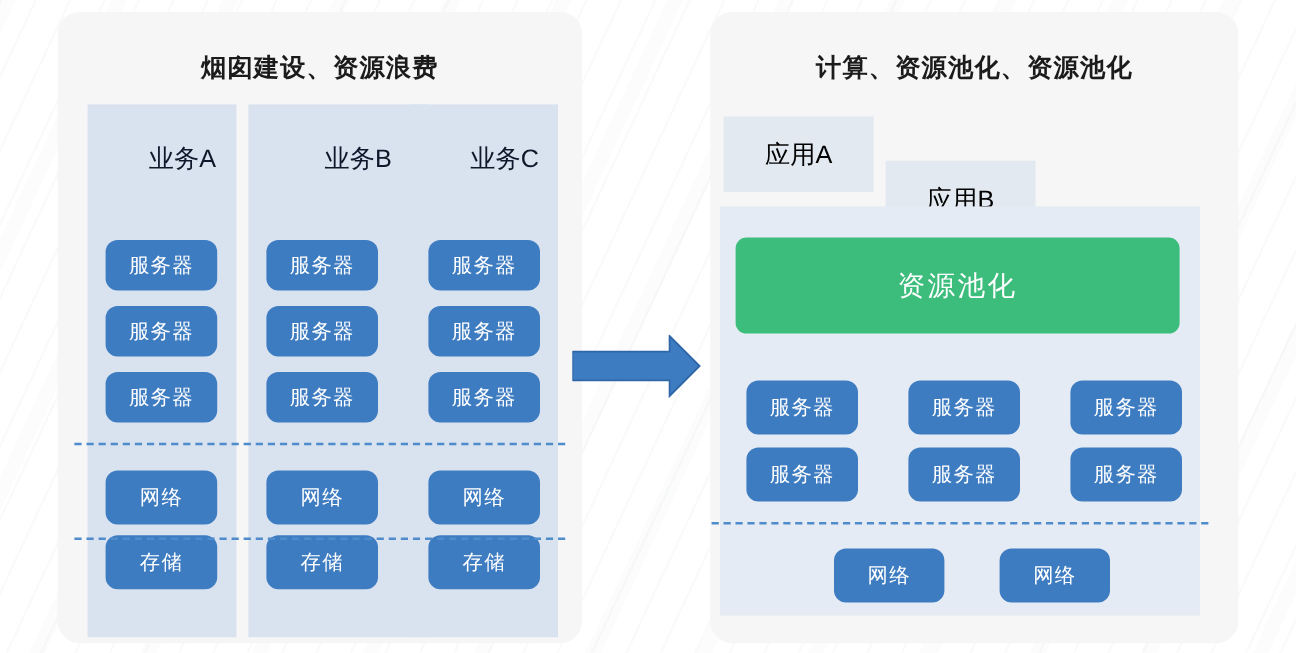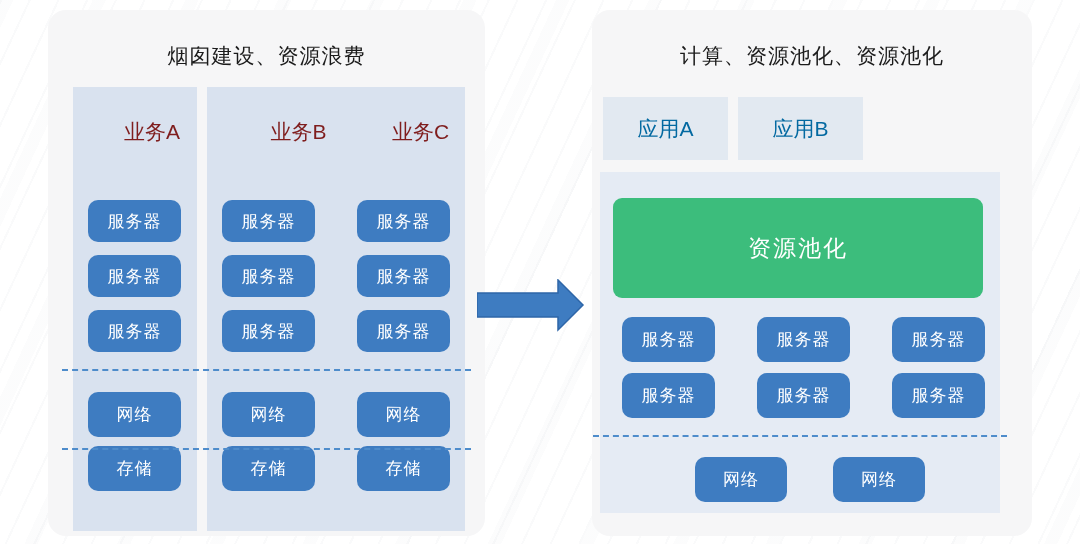--- a/index.html
+++ b/index.html
@@ -14,34 +14,34 @@
   }
   .card{
     position:absolute; top:10px; height:526px;
     background:#f6f6f7; border-radius:18px;
   }
   .card-left{ left:48px; width:437px; }
   .card-right{ left:592px; width:440px; }
   .card-title{
     position:absolute; top:32px; left:0; right:0;
     text-align:center; font-size:21px; color:#1b1b1b;
-    letter-spacing:1px; font-weight:400;
+    letter-spacing:1px; font-weight:700;
   }
   
   .biz-col{
     position:absolute; top:77px; height:444px;
     background:#d9e2ef;
   }
   .col-a{ left:25px;  width:124px; }
   .col-b{ left:159px; width:149px; }
   .col-c{ left:294px; width:123px; }
   .col-label{
     position:absolute; top:0; left:0; right:0; height:90px;
     display:flex; align-items:center; justify-content:center;
-    font-size:21px; color:#7f1d1d; font-weight:500;padding-left:34px;
+    font-size:21px; color:#0f172a; font-weight:500;padding-left:34px;
   }
   .btn{
     position:absolute; left:15px; width:93px;
     background:#3e7cc1; border-radius:10px; color:#fff;
     display:flex; align-items:center; justify-content:center;
     font-size:17px; letter-spacing:1px;
   }
   .srv-1{ top:113px; height:42px; }
   .srv-2{ top:168px; height:42px; }
   .srv-3{ top:223px; height:42px; }
@@ -52,29 +52,29 @@
     border-top:2px dashed #4e8ccb;
   }
   .dash-left{ left:14px; right:14px; }
   .dash-l1{ top:359px; }
   .dash-l2{ top:438px; }
   
   .app-box{
     position:absolute; top:87px; height:63px; width:125px;
     background:#e2e9f1;
     display:flex; align-items:center; justify-content:center;
-    font-size:21px; color:#0369a1; font-weight:500;
+    font-size:21px; color:#000000; font-weight:500;
   }
-  .app-1{ left:11px; } .app-2{ left:146px; } .app-3{ left:281px; }
+  .app-1{ left:11px; } .app-2{ left:146px;margin-top:37px; } .app-3{ left:281px; }
   .pool-container{
     position:absolute; left:8px; top:162px; width:400px; height:341px;
     background:#e5ebf4;
   }
   .pool-box{
-    position:absolute; left:13px; top:26px; width:370px; height:100px;
+    position:absolute; left:13px; top:26px; width:370px; height:80px;
     background:#3cbd7c; border-radius:9px; color:#fff;
     display:flex; align-items:center; justify-content:center;
     font-size:23px; letter-spacing:2px;
   }
   .rbtn{
     position:absolute; width:93px; height:45px;
     background:#3e7cc1; border-radius:10px; color:#fff;
     display:flex; align-items:center; justify-content:center;
     font-size:17px; letter-spacing:1px;
   }

